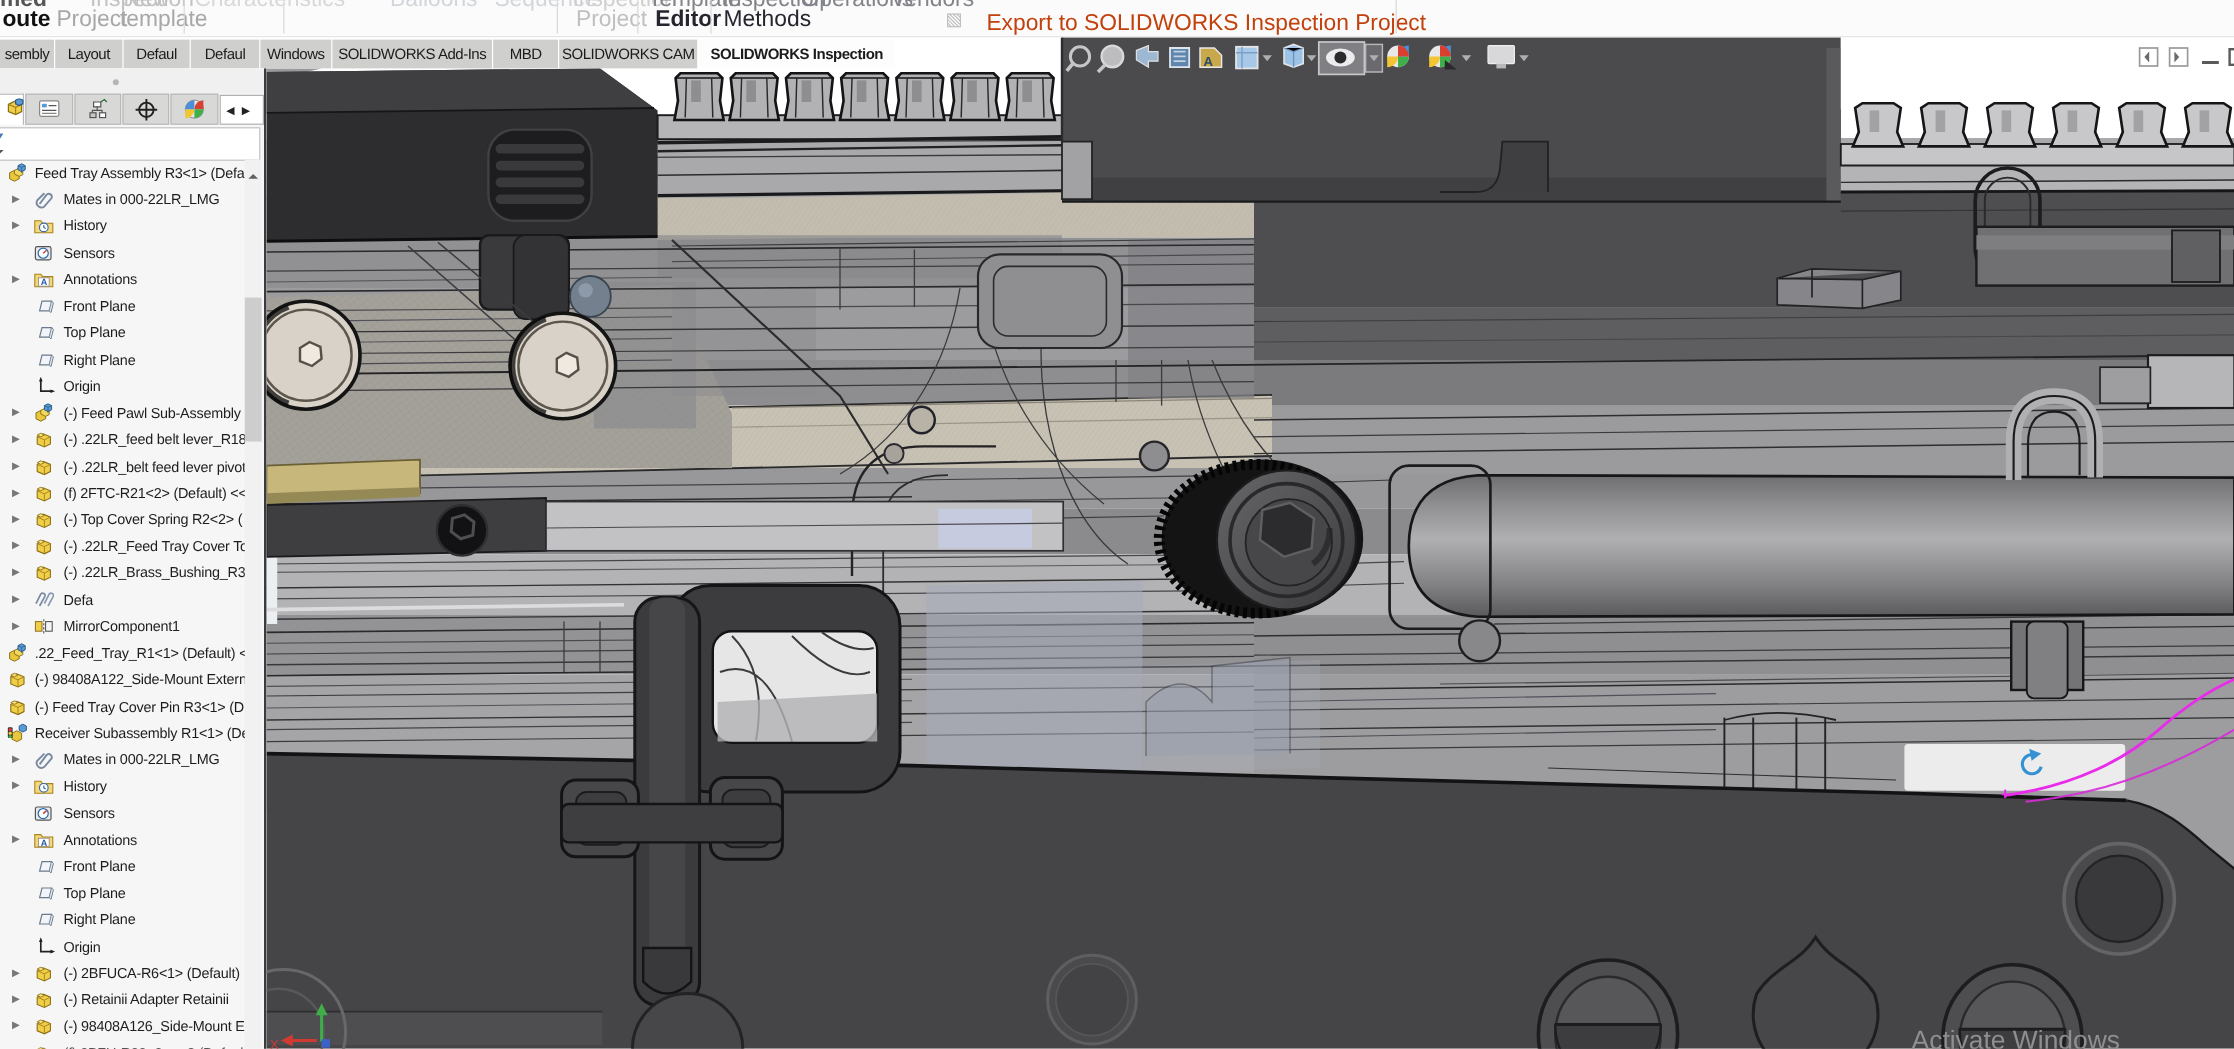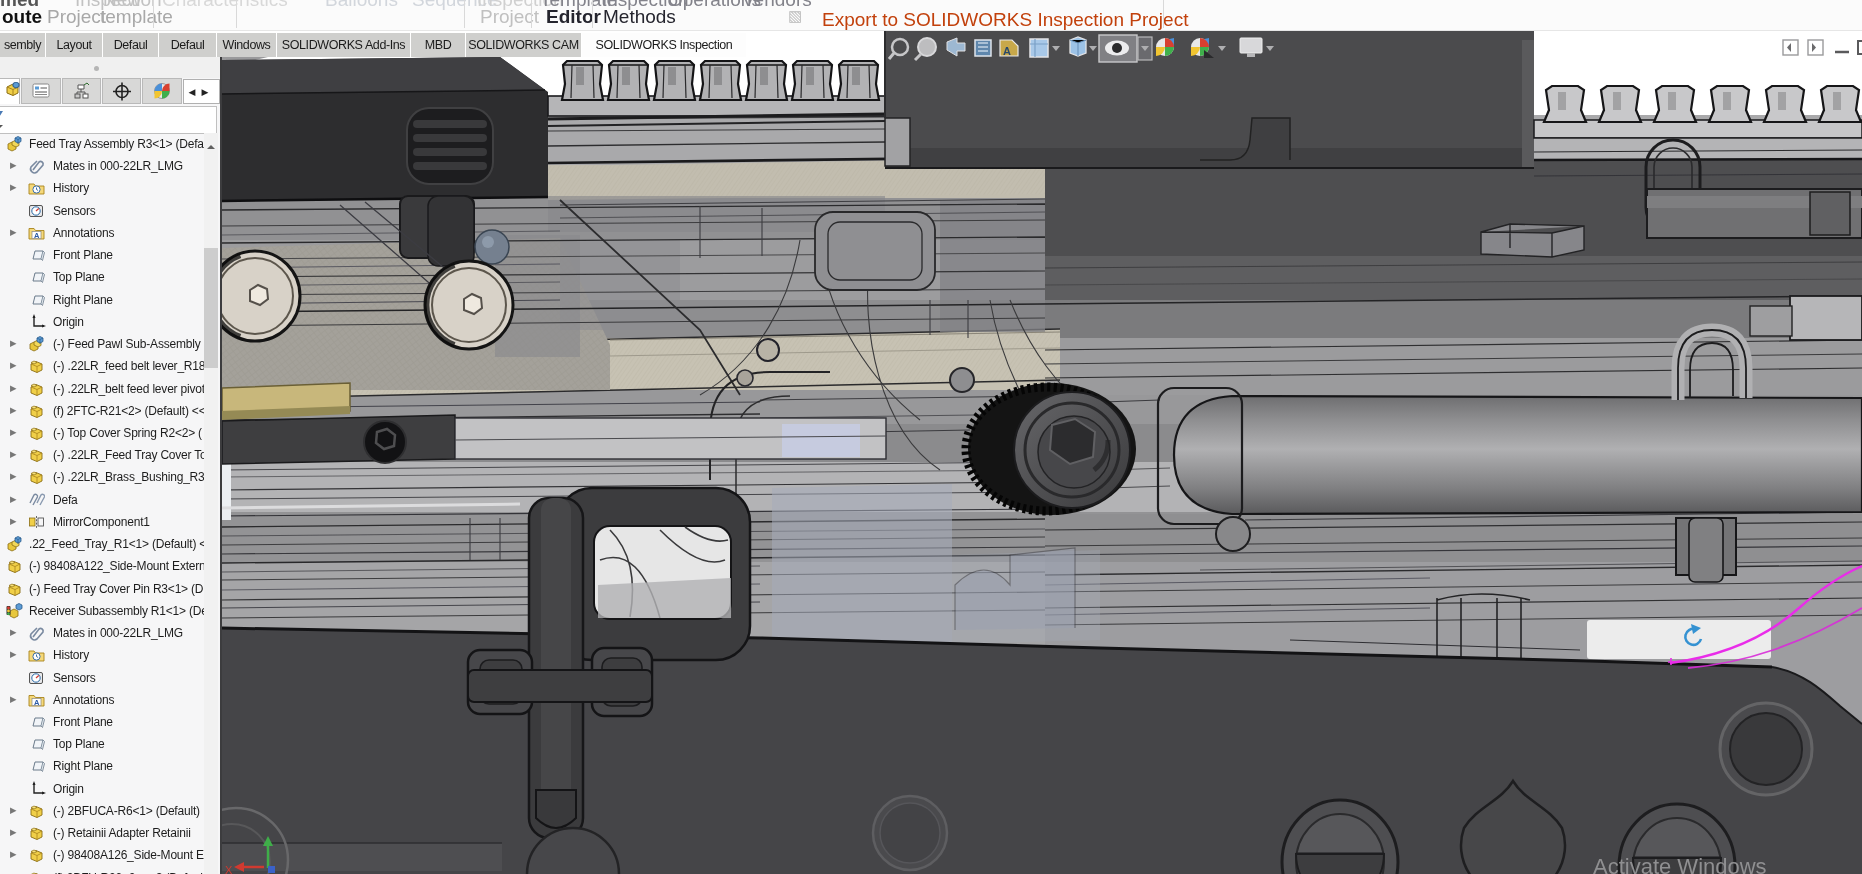--- a/index.html
+++ b/index.html
@@ -1,20 +1,20 @@
 <!DOCTYPE html>
 <html><head><meta charset="utf-8"><style>
 *{margin:0;padding:0;box-sizing:border-box}
 html,body{width:1862px;height:874px;overflow:hidden;font-family:"Liberation Sans",sans-serif;background:#fff}
 #ribbon{position:absolute;left:0;top:0;width:1862px;height:31px;background:#fbfbfb;border-bottom:1px solid #e6e6e6;z-index:8}
 .rt{position:absolute;font-size:19px;white-space:nowrap}
 .sep{position:absolute;top:0;width:1px;height:28px;background:#d9d9d9}
 #tabbar{position:absolute;left:0;top:33px;width:746px;height:24px;z-index:5}
 .tab{position:absolute;top:0;height:24px;background:#cfcfcd;color:#1b1b1b;font-size:12.5px;letter-spacing:-0.4px;text-align:center;line-height:24px;white-space:nowrap;overflow:hidden}
-.tab.act{background:#fdfdfd;font-weight:normal}
+.tab.act{background:#fdfdfd;font-weight:bold}
 #panel{position:absolute;left:0;top:57px;width:222px;height:817px;background:#f6f6f7;z-index:6;overflow:hidden;border-right:2px solid #3c3c3e}
 #ptop{position:absolute;left:0;top:0;width:220px;height:21px;background:#f0f0f0}
 #pdot{position:absolute;left:94px;top:9px;width:5px;height:5px;border-radius:50%;background:#b5b5b5}
 .ptab{position:absolute;top:21px;height:26px;background:#d8d8d7;border:1px solid #b9b9b9}
 .ptab.on{background:#fff;border-bottom:none}
 .ptab svg{position:absolute;left:50%;top:3px;transform:translateX(-50%)}
 #parr{position:absolute;left:183px;top:22px;width:37px;height:25px;background:#fff;border:1px solid #b0b0b0;font-size:9px;color:#222;text-align:center;line-height:25px;letter-spacing:6px}
 #filtbox{position:absolute;left:-6px;top:49px;width:223px;height:28px;background:#fff;border:1px solid #c0c0c0}
 #filtbox .fi{position:absolute;left:0px;top:4px;width:8px;height:11px;background:#4a7ab5;clip-path:polygon(0 0,100% 0,60% 45%,60% 100%,40% 100%,40% 45%)}
 #filtbox .fc{position:absolute;left:2px;top:18px;width:0;height:0;border:3.5px solid transparent;border-top-color:#555}

